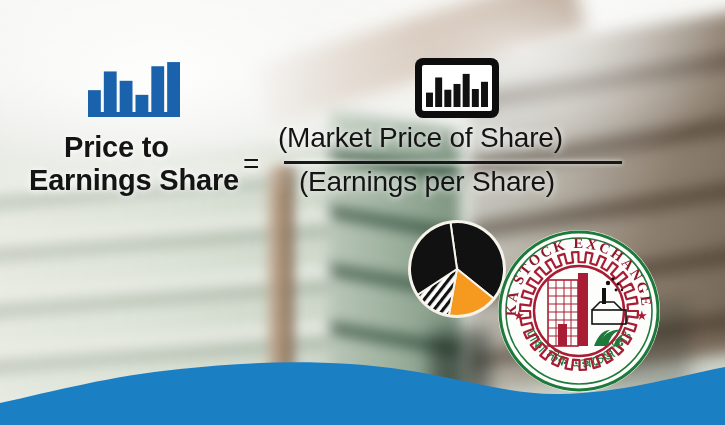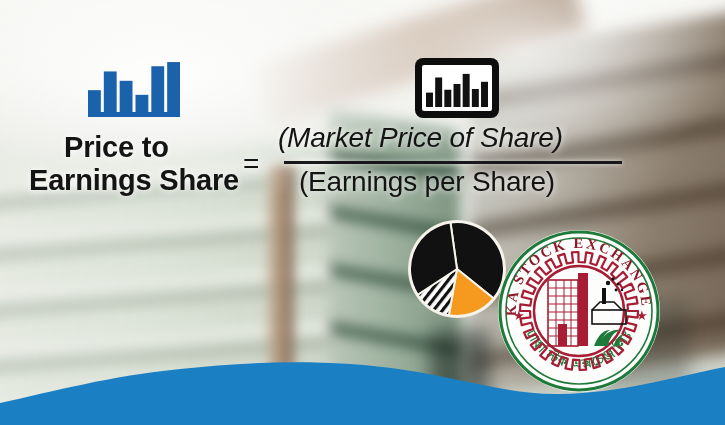--- a/index.html
+++ b/index.html
@@ -83,21 +83,21 @@
   .lbl{
     position:absolute;color:#141414;font-weight:bold;
     letter-spacing:-.2px;line-height:1;
     text-shadow:0 0 6px rgba(255,255,255,.75),0 0 12px rgba(255,255,255,.55);
     white-space:nowrap;
   }
   #lhs-1{left:64px;top:133px;font-size:29px;}
   #lhs-2{left:29px;top:166px;font-size:29px;}
   #eq{left:243px;top:150px;font-size:28px;font-weight:normal;}
 
-  #num{left:278px;top:124px;font-size:28px;font-weight:normal;font-style:italic;}
+  #num{left:278px;top:124px;font-size:28px;font-weight:normal;}
   #den{left:299px;top:168px;font-size:28px;font-weight:normal;}
   .frac-bar{
     position:absolute;left:284px;top:161px;width:338px;height:3px;
     background:#18181a;
     box-shadow:0 0 5px rgba(255,255,255,.8);
   }
 
   
   #bar-icon{position:absolute;left:88px;top:56px;width:92px;height:62px;}
   

